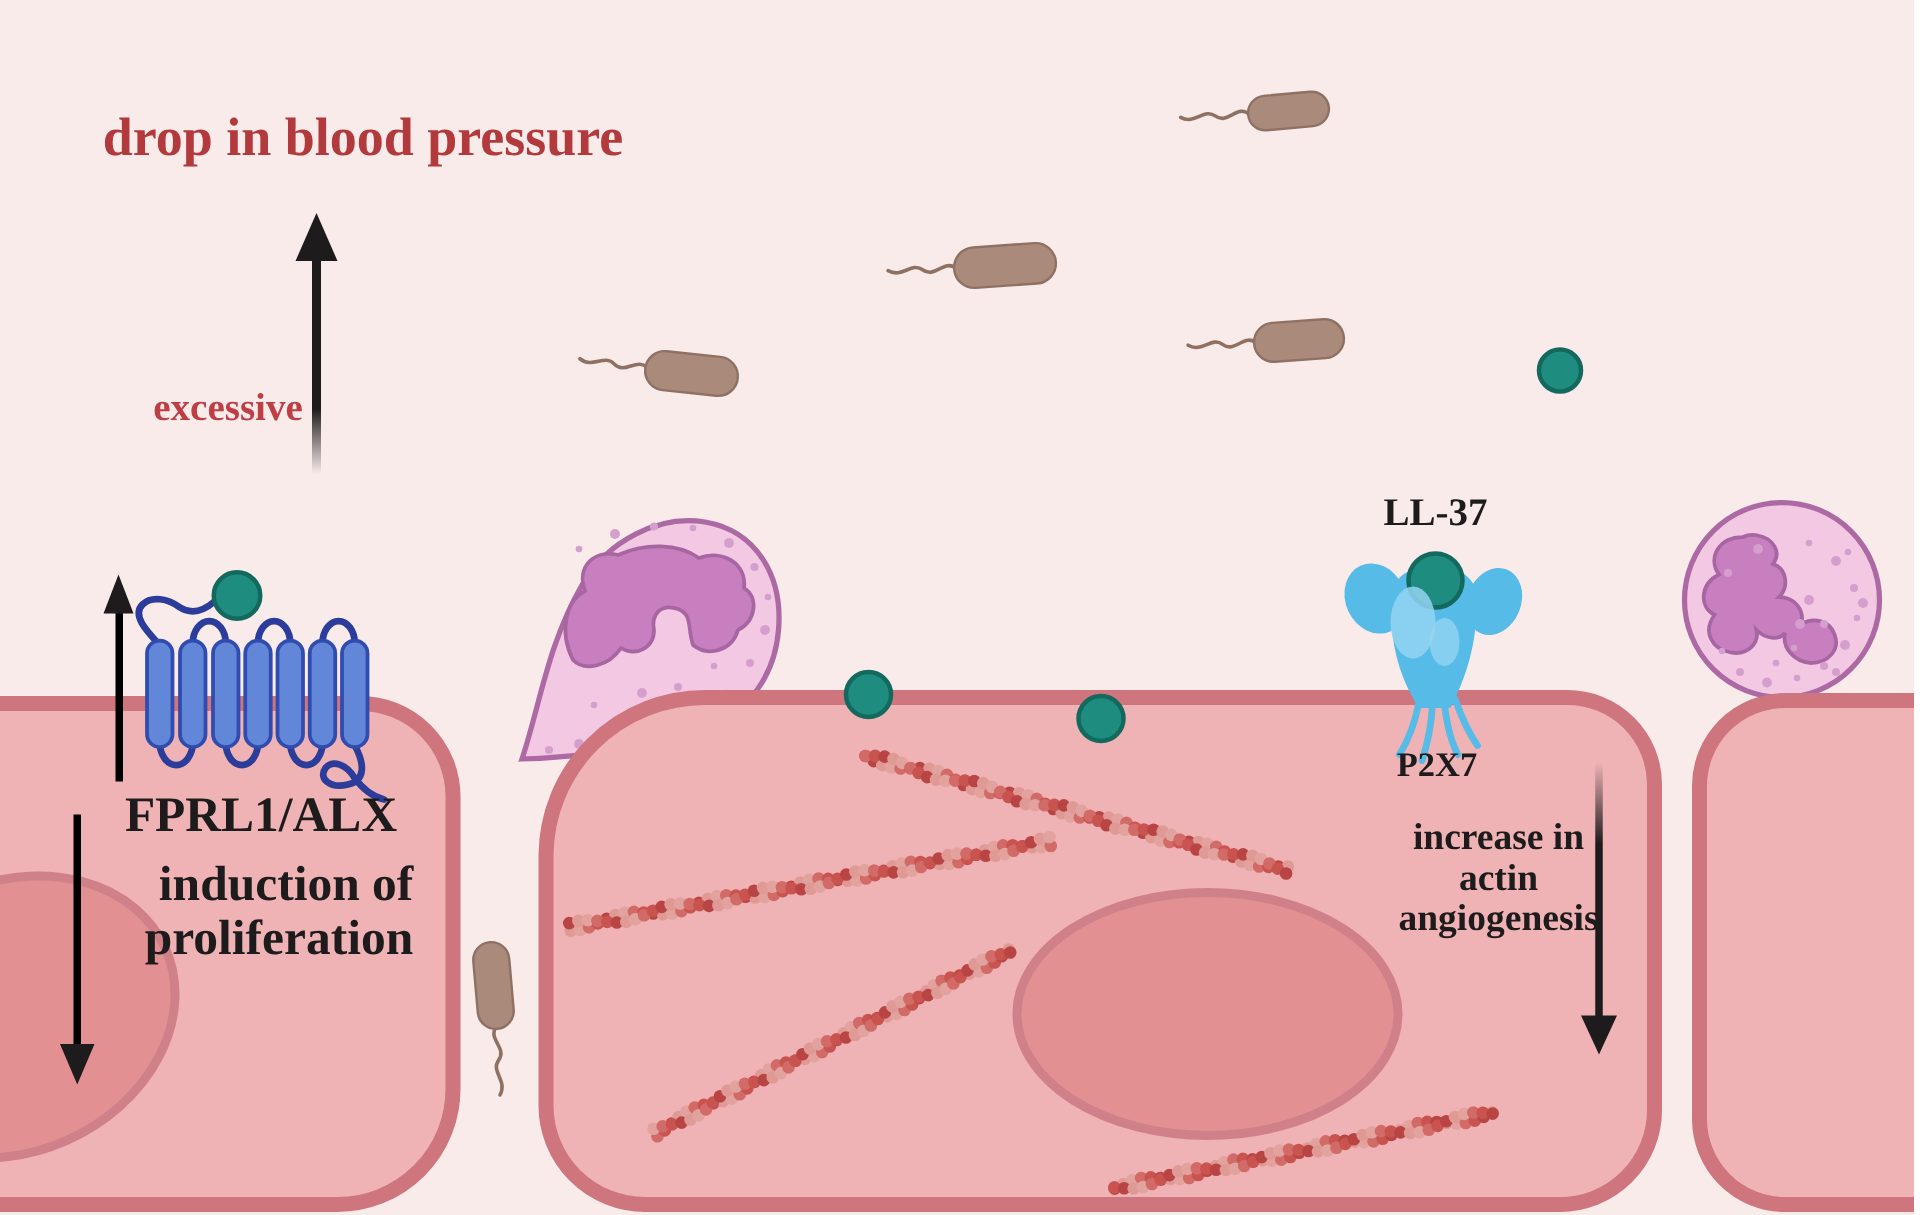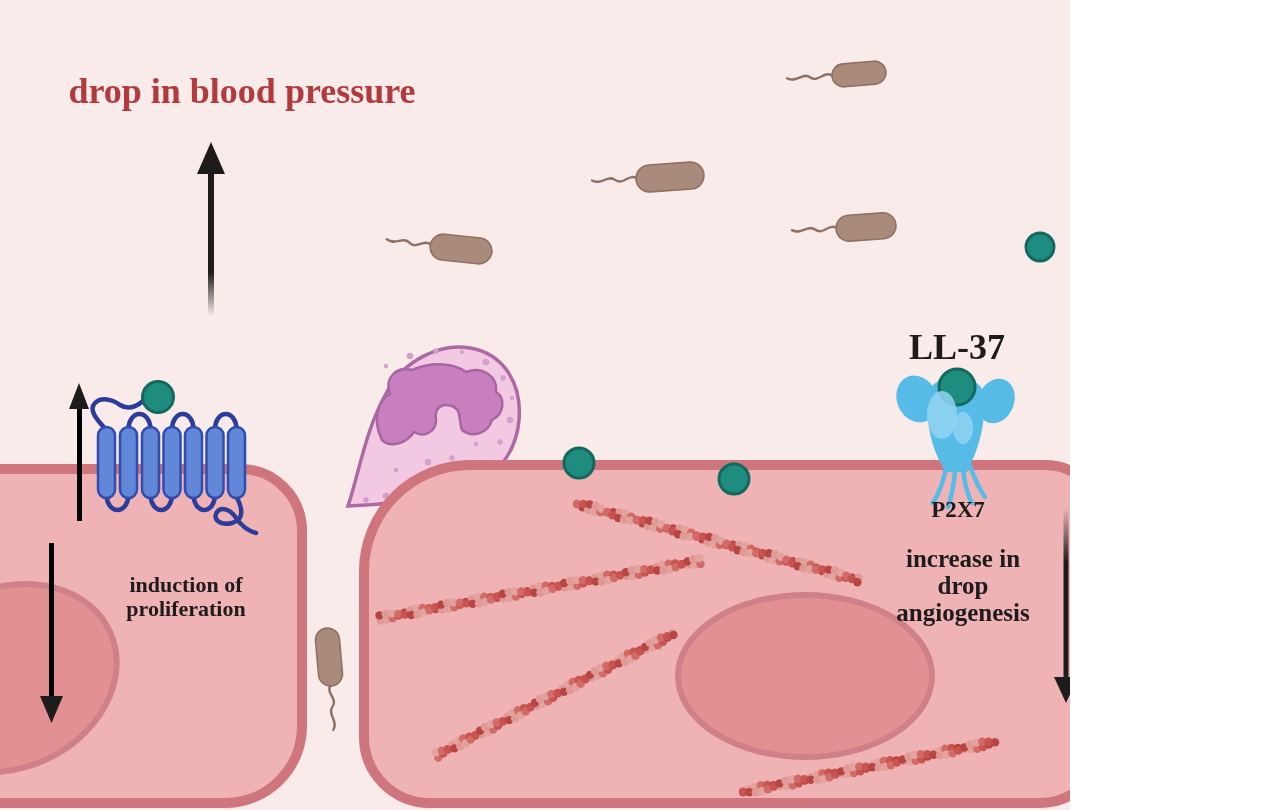--- a/index.html
+++ b/index.html
@@ -1,20 +1,19 @@
 <!DOCTYPE html>
 <html style="--background: #f9ebea; --title-red: #b23a3d; --mediator-red: #bf3e44; --ink: #1d1b1b; --cell-fill: #f0b3b5; --cell-membrane: #ce757e; --nucleus-fill: #e39093; --nucleus-stroke: #d08089; --neutrophil-fill: #f2c8e3; --neutrophil-stroke: #ac69a3; --neutrophil-nucleus: #c77fc0; --neutrophil-nucleus-stroke: #a765a2; --speckle: #d49fcd; --ligand-teal: #1e8d80; --ligand-teal-dark: #14695f; --receptor-blue: #6286d8; --receptor-blue-dark: #2f4cae; --receptor-loop: #2c3c9b; --p2x7-blue: #56bbe7; --p2x7-light: #93d5f2; --bacterium: #aa8a7b; --bacterium-dark: #8f7164;"><head>
 <meta charset="utf-8">
 <style>
   html,body{margin:0;padding:0;}
   #stage{
-    position:relative;width:1059px;height:810px;overflow:hidden;
+    position:relative;width:1276px;height:810px;overflow:hidden;
     background:var(--background,#f9ebea);
     font-family:"Liberation Serif", serif;
-    padding-left:11px;
   }
   #scene{position:absolute;left:0;top:0;}
   .cell{fill:var(--cell-fill,#f0b3b5);stroke:var(--cell-membrane,#ce757e);stroke-width:10px;}
   .nucleus{fill:var(--nucleus-fill,#e39093);stroke:var(--nucleus-stroke,#d08089);stroke-width:6px;}
   .neu-body{fill:var(--neutrophil-fill,#f2c8e3);stroke:var(--neutrophil-stroke,#ac69a3);stroke-width:3.5px;}
   .neu-nuc{fill:var(--neutrophil-nucleus,#c77fc0);stroke:var(--neutrophil-nucleus-stroke,#a765a2);stroke-width:2.5px;}
   .teal{fill:var(--ligand-teal,#1e8d80);stroke:var(--ligand-teal-dark,#14695f);stroke-width:3px;}
   .pill{fill:var(--receptor-blue,#6286d8);stroke:var(--receptor-blue-dark,#2f4cae);stroke-width:2.5px;}
   .loop{fill:none;stroke:var(--receptor-loop,#2c3c9b);stroke-width:4.5px;stroke-linecap:round;}
   .bact-body{fill:var(--bacterium,#aa8a7b);stroke:var(--bacterium-dark,#8f7164);stroke-width:1.6px;}
@@ -23,22 +22,22 @@
   .p2x7-light{fill:var(--p2x7-light,#93d5f2);}
   .tentacle{fill:none;stroke:var(--p2x7-blue,#56bbe7);stroke-width:4.5px;stroke-linecap:round;}
   .arrow{fill:var(--ink,#1d1b1b);}
   .lbl{
     position:absolute;font-weight:700;transform:translateX(-50%);
     text-align:center;white-space:nowrap;color:var(--ink,#1d1b1b);line-height:1.08;
   }
   .lbl-title{font-size:36px;color:var(--title-red,#b23a3d);}
   .lbl-mediators{font-size:26px;color:var(--mediator-red,#bf3e44);}
   .lbl-receptor1{font-size:33px;}
-  .lbl-effect1{font-size:22px;}
-  .lbl-ligand{font-size:36px;text-align:center;}
+  .lbl-effect1{font-size:33px;text-align:right;}
+  .lbl-ligand{font-size:26px;text-align:center;}
   .lbl-receptor2{font-size:23px;}
   .lbl-effect2{font-size:25px;}
 </style>
 </head>
 <body>
 
 <div id="stage">
 
 <svg id="scene" width="1280" height="810" viewBox="0 0 1280 810">
   <defs>
@@ -570,31 +569,33 @@
   </g>
   <g>
     <rect x="1063.5" y="508" width="5" height="172" fill="url(#fadeTop)"></rect>
     <polygon class="arrow" points="1066,703 1054,677 1078,677"></polygon>
   </g>
 </svg>
 
 <div class="lbl lbl-title" style="left:242px;top:72px;">drop in blood pressure</div>
 
 <div class="lbl lbl-mediators" style="left:152px;top:258px;">
+  <div>excessive</div>
 </div>
 
+<div class="lbl lbl-receptor1" style="left:174px;top:527px;">FPRL1/ALX</div>
 
 <div class="lbl lbl-effect1" style="left:186px;top:573px;">
   <div>induction of</div>
   <div>proliferation</div>
 </div>
 
 <div class="lbl lbl-ligand" style="left:957px;top:328px;">LL-37</div>
 
 <div class="lbl lbl-receptor2" style="left:958px;top:498px;">P2X7</div>
 
-<div class="lbl lbl-effect2" style="left:963px;top:545px;">
+<div class="lbl lbl-effect2" style="left:999px;top:545px;">
   <div>increase in</div>
-  <div>drop</div>
+  <div>actin</div>
   <div>angiogenesis</div>
 </div>
 
 </div>
 
 </body></html>

